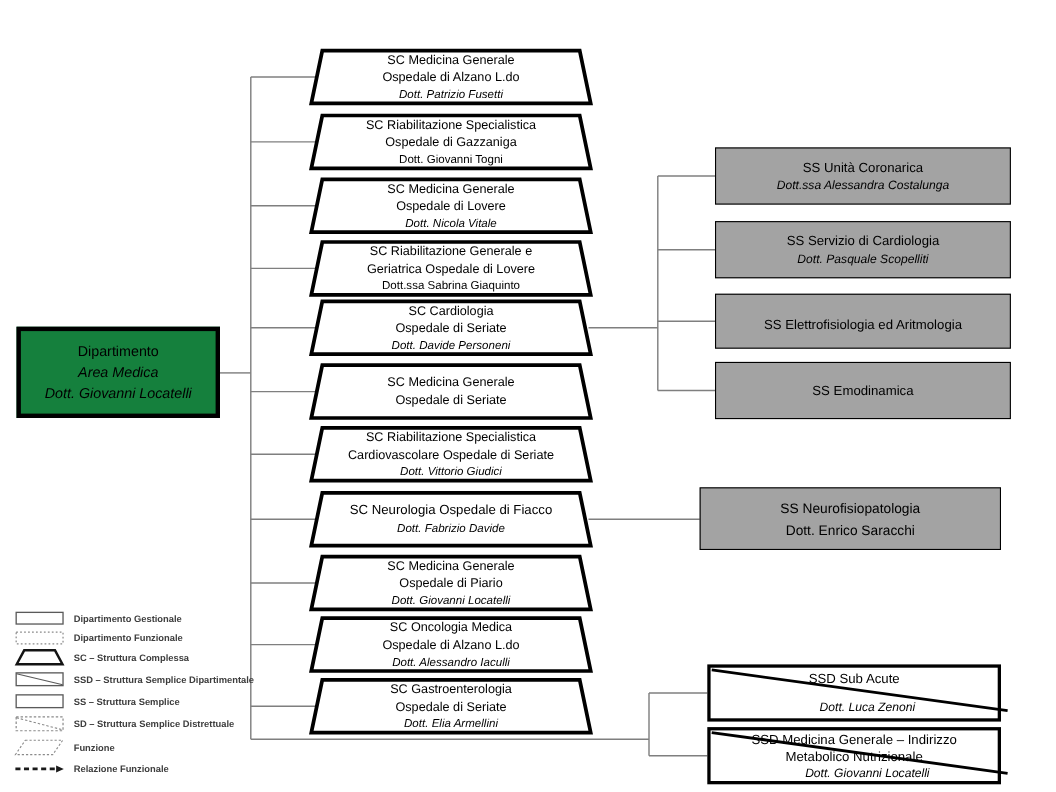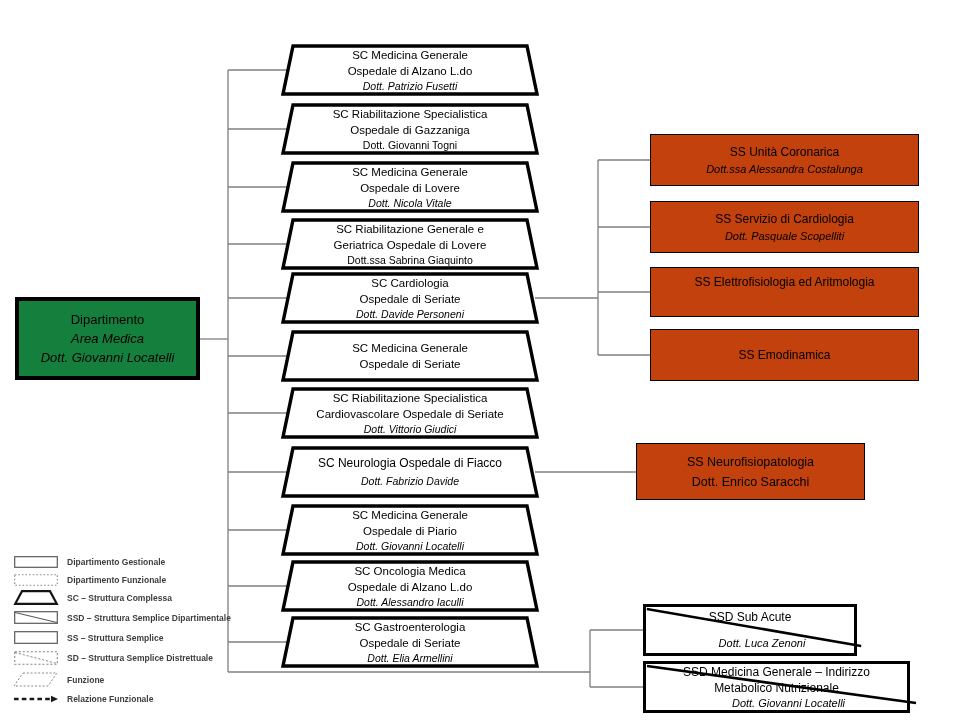--- a/index.html
+++ b/index.html
@@ -7,24 +7,24 @@
           font-family:"Liberation Sans",sans-serif;color:#000;}
   #connectors{position:absolute;left:0;top:0;z-index:0;}
   .node{position:absolute;z-index:1;display:flex;align-items:center;justify-content:center;box-sizing:border-box;}
   .node .shape{position:absolute;left:0;top:0;width:100%;height:100%;overflow:visible;}
   .node .txt{position:relative;width:100%;text-align:center;z-index:2;}
   .sc-name{font-size:11.5px;line-height:16px;}
   .doctor{font-size:10.5px;line-height:15px;}
   .italic{font-style:italic;}
   .sc-two .sc-name{font-size:12px;line-height:19px;}
   .sc-two .doctor{line-height:17px;}
-  .ss-node{border:1.6px solid #000;background:#c2410c;}
+  .ss-node{border:1.6px solid #000;background:#a3a3a3;}
   .ss-name{font-size:12px;line-height:17px;}
   .ss-doctor{font-size:11px;line-height:16px;}
-  .ss-top{align-items:flex-start;}
+  .ss-top{align-items:center;}
   .ss-top .txt{padding-top:6px;}
   .ss-neuro .ss-name,.ss-neuro .ss-doctor{font-size:12.5px;line-height:20px;font-style:normal;}
   .ssd-node{border:3px solid #000;background:#fff;}
   .ssd-name{font-size:12px;line-height:16px;}
   .ssd-doctor{font-size:11px;line-height:15px;margin-left:24px;}
   .ssd-gap{margin-top:11px;}
   .diag{position:absolute;left:0;top:0;width:100%;height:100%;overflow:visible;z-index:3;pointer-events:none;}
   .dept{border:4px solid #000;background:#15803d;}
   .dept-l1{font-size:13px;line-height:19px;}
   .dept-l2,.dept-l3{font-size:13px;line-height:19px;font-style:italic;}
@@ -207,29 +207,29 @@
       <div class="node ss-node ss-top" style="left: 650px; top: 267px; width: 269px; height: 50px;">
         <div class="txt">
           <div class="ss-name">SS Elettrofisiologia ed Aritmologia</div>
         </div>
       </div>
       <div class="node ss-node" style="left: 650px; top: 329px; width: 269px; height: 52px;">
         <div class="txt">
           <div class="ss-name">SS Emodinamica</div>
         </div>
       </div>
-      <div class="node ss-node ss-neuro" style="left: 636px; top: 443px; width: 229px; height: 57px;">
+      <div class="node ss-node ss-neuro" style="left: 636px; top: 443px; width: 274px; height: 57px;">
         <div class="txt">
           <div class="ss-name">SS Neurofisiopatologia</div>
           <div class="ss-doctor">Dott. Enrico Saracchi</div>
         </div>
       </div>
     </div>
   <div id="ssd-col">
-      <div class="node ssd-node" style="left: 643px; top: 604px; width: 214px; height: 52px;">
+      <div class="node ssd-node" style="left: 643px; top: 604px; width: 267px; height: 52px;">
         <div class="txt">
           <div class="ssd-name">SSD Sub Acute</div>
           <div class="ssd-doctor italic ssd-gap">Dott. Luca Zenoni</div>
         </div>
         <svg class="diag" viewBox="0 0 261 46" preserveAspectRatio="none">
           <line x1="1" y1="2" x2="270" y2="39" stroke="#000000" stroke-width="2.6"></line>
         </svg>
       </div>
       <div class="node ssd-node" style="left: 643px; top: 661px; width: 267px; height: 52px;">
         <div class="txt">

